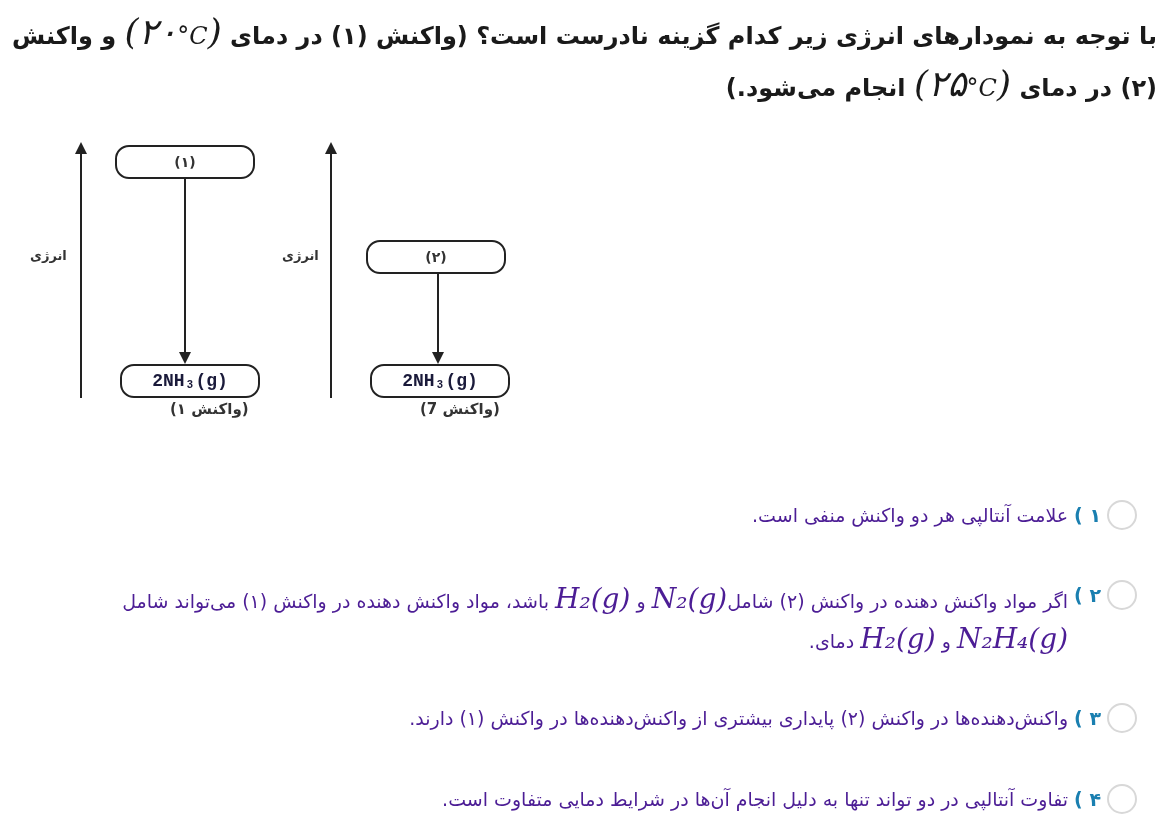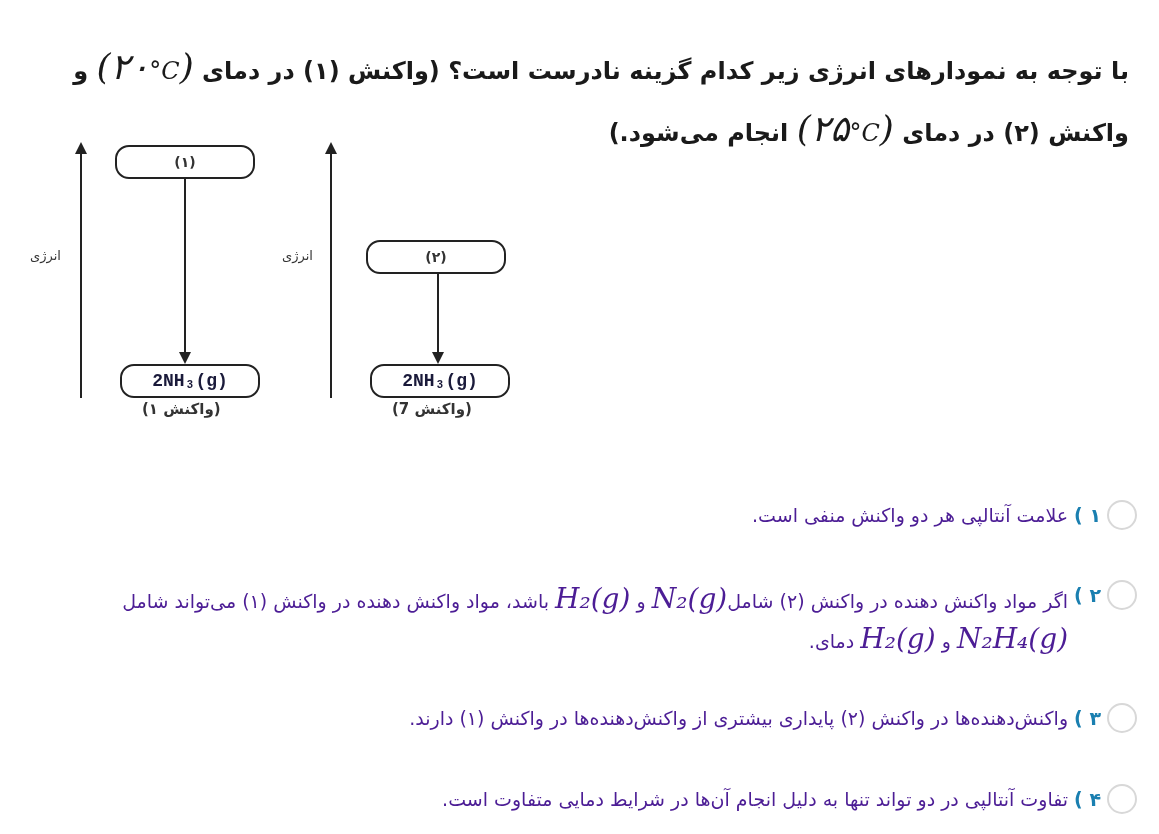--- a/index.html
+++ b/index.html
@@ -1,32 +1,32 @@
 <!DOCTYPE html>
 <html><head>
 <meta charset="utf-8">
 <style>
   html, body { margin:0; padding:0; background:#ffffff; }
   body { width:1159px; height:834px; position:relative; overflow:hidden;
          font-family:"DejaVu Sans", sans-serif; color:#1a1a1a; direction:rtl; }
-  .question { position:absolute; top:8px; right:30px; left:10px;
-              font-size:24px; font-weight:bold; line-height:58px; text-align:right;margin-top:30px; }
+  .question { position:absolute; top:8px; right:2px; left:10px;
+              font-size:24px; font-weight:bold; line-height:48px; text-align:right; }
   .math { font-family:"DejaVu Serif", serif; font-style:italic; font-weight:normal; direction:ltr; unicode-bidi:isolate; }
   .paren { font-size:36px; font-weight:normal; font-family:"DejaVu Serif", serif; }
   .bignum { font-size:36px; font-weight:normal; }
   .diagram { position:absolute; left:20px; top:130px; width:520px; height:300px; direction:ltr; }
   .axis { position:absolute; width:2px; background:#222; }
   .axis-head { position:absolute; width:0; height:0; border-left:6px solid transparent; border-right:6px solid transparent; border-bottom:12px solid #222; }
-  .axis-label { position:absolute; font-size:13px; font-weight:normal; color:#333; direction:rtl; }
+  .axis-label { position:absolute; font-size:13px; font-weight:bold; color:#333; direction:rtl; }
   .box { position:absolute; border:2px solid #222; border-radius:14px; height:30px;
          display:flex; align-items:center; justify-content:center; font-size:14px; font-weight:bold; color:#333; background:#fff; }
   .box.product { font-family:Liberation Mono, monospace; font-size:18px; color:#1a1a3a; }
   .vline { position:absolute; width:2px; background:#222; }
   .vhead { position:absolute; width:0; height:0; border-left:6px solid transparent; border-right:6px solid transparent; border-top:12px solid #222; }
-  .caption { position:absolute; font-size:15px; font-weight:bold; color:#333; direction:rtl; }
+  .caption { position:absolute; font-size:15px; font-weight:bold; color:#333; direction:rtl;margin-left:28px; }
   .option { position:absolute; right:22px; display:flex; align-items:flex-start; gap:6px; font-size:19px; line-height:30px; text-align:right; }
   .radio { width:30px; height:30px; border:2px solid #d8d8d8; border-radius:50%; box-sizing:border-box; flex:0 0 auto; cursor:pointer; }
   .optnum { color:#1a7fb0; font-weight:bold; flex:0 0 auto; }
   .opttext { color:#4c1d95; }
   .m { font-family:"DejaVu Serif", serif; font-style:italic; font-size:28px; direction:ltr; unicode-bidi:isolate; }
 </style>
 </head>
 <body>
 
 <div class="question">

